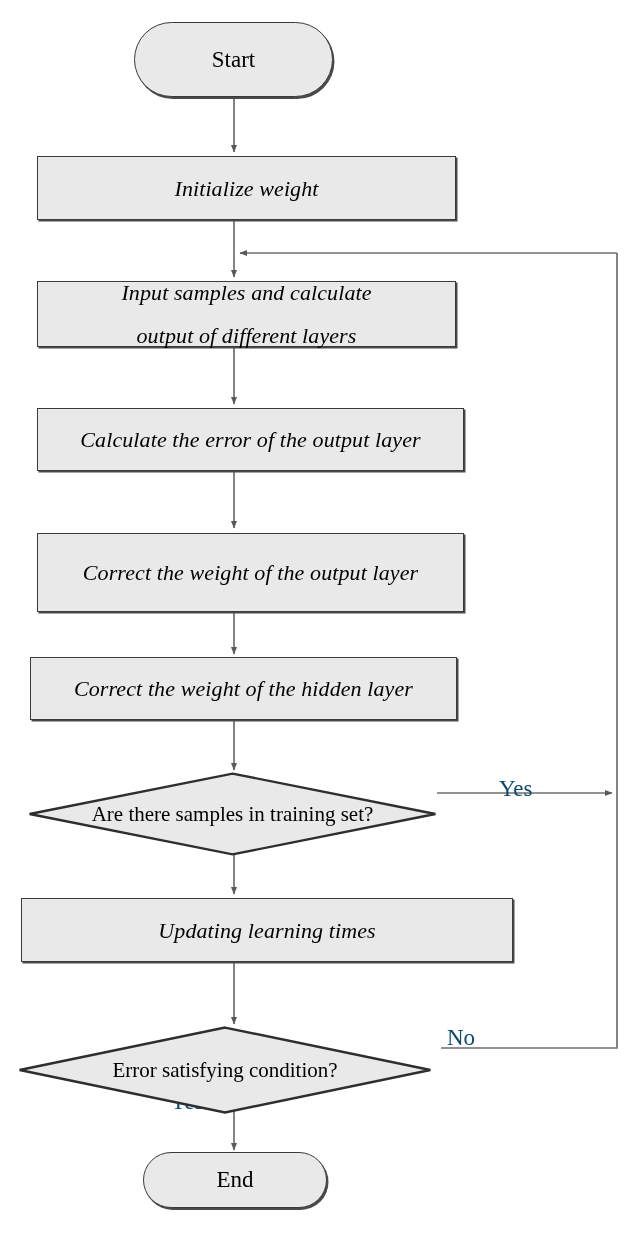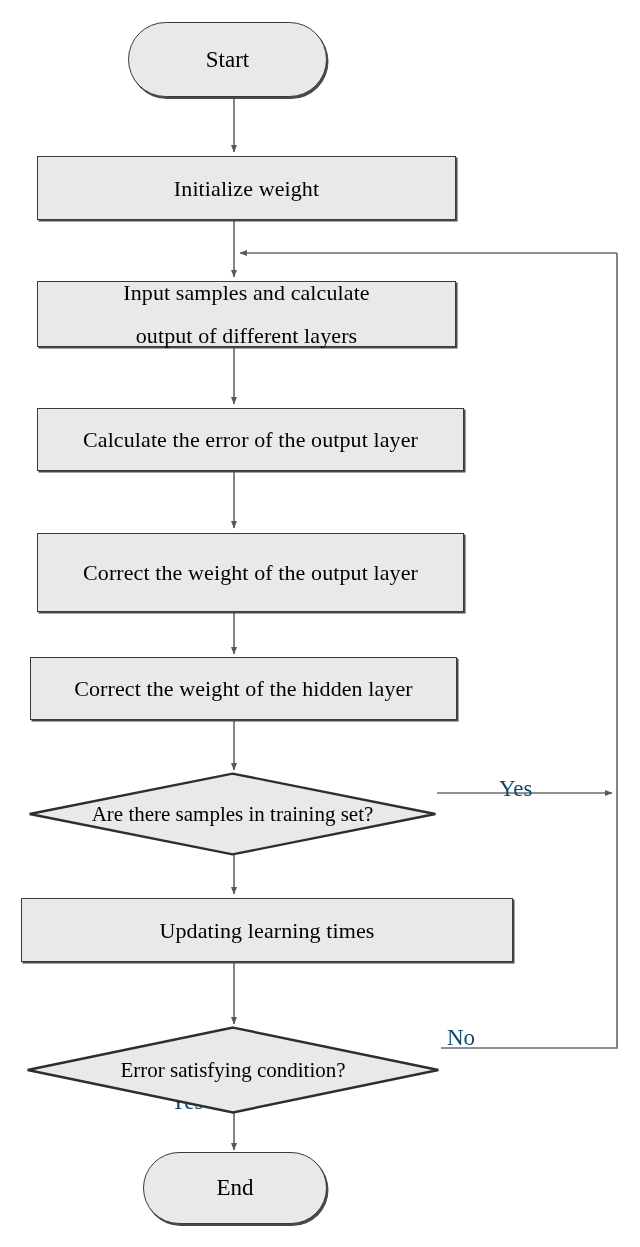--- a/index.html
+++ b/index.html
@@ -28,20 +28,21 @@
     align-items:center;
     justify-content:center;
     text-align:center;
     color:#000000;
   }
   
   .proc{
     background:#e9e9e9;
     border:1.6px solid #3a3a3a;
     box-shadow:1.5px 1.5px 0 0 #4a4a4a;
+    font-style:italic;
   }
   .proc .label{
     font-size:22px;
     line-height:1.5;
     letter-spacing:.1px;
     padding:0 6px;
   }
   
   .term{
     background:#e9e9e9;
@@ -116,21 +117,21 @@
       <line x1="234" y1="1070" x2="234" y2="1150" marker-end="url(#arr)"></line>
 
       <line x1="437" y1="793" x2="612" y2="793" marker-end="url(#arr)"></line>
 
       <polyline points="441,1048 617,1048 617,253"></polyline>
 
       <polyline points="617,253 240,253" marker-end="url(#arrL)"></polyline>
     </g>
   </svg>
 
-  <div class="node term" style="left:128px;top:22px;width:199px;height:75px;">
+  <div class="node term" style="left:134px;top:22px;width:199px;height:75px;">
     <span class="label">Start</span>
   </div>
 
   <div class="node proc" style="left:37px;top:156px;width:419px;height:64px;">
     <span class="label">Initialize weight</span>
   </div>
 
   <div class="node proc two-line" style="left:37px;top:281px;width:419px;height:66px;">
     <span class="label">
       <span class="l1">Input samples and calculate</span>
@@ -154,28 +155,28 @@
     <svg class="dia-svg" viewBox="0 0 409 84" preserveAspectRatio="none">
       <polygon points="204.5,1.6 407.4,42 204.5,82.4 1.6,42" fill="#e9e9e9" stroke="#2e2e2e" stroke-width="2.4" stroke-linejoin="miter"></polygon>
     </svg>
     <span class="label">Are there samples in training set?</span>
   </div>
 
   <div class="node proc" style="left:21px;top:898px;width:492px;height:64px;">
     <span class="label">Updating learning times</span>
   </div>
 
-  <div class="node decision" style="left:26px;top:1026px;width:414px;height:88px;">
+  <div class="node decision" style="left:18px;top:1026px;width:414px;height:88px;">
     <svg class="dia-svg" viewBox="0 0 414 88" preserveAspectRatio="none">
       <polygon points="207,1.6 412.4,44 207,86.4 1.6,44" fill="#e9e9e9" stroke="#2e2e2e" stroke-width="2.4" stroke-linejoin="miter"></polygon>
     </svg>
     <span class="label">Error satisfying condition?</span>
   </div>
 
-  <div class="node term" style="left:143px;top:1152px;width:184px;height:72px;">
+  <div class="node term" style="left:143px;top:1152px;width:184px;height:56px;">
     <span class="label">End</span>
   </div>
 
   <div class="edge-label" style="left:499px;top:776px;">Yes</div>
 
   <div class="edge-label" style="left:447px;top:1025px;">No</div>
 
   <div class="edge-label" style="left:170px;top:1089px;">Yes</div>
 
 </div>

